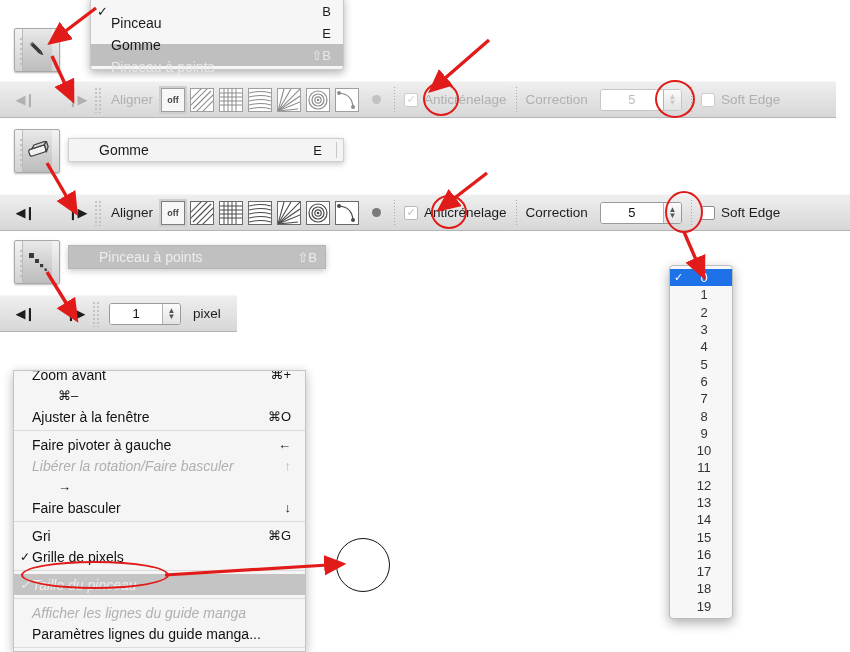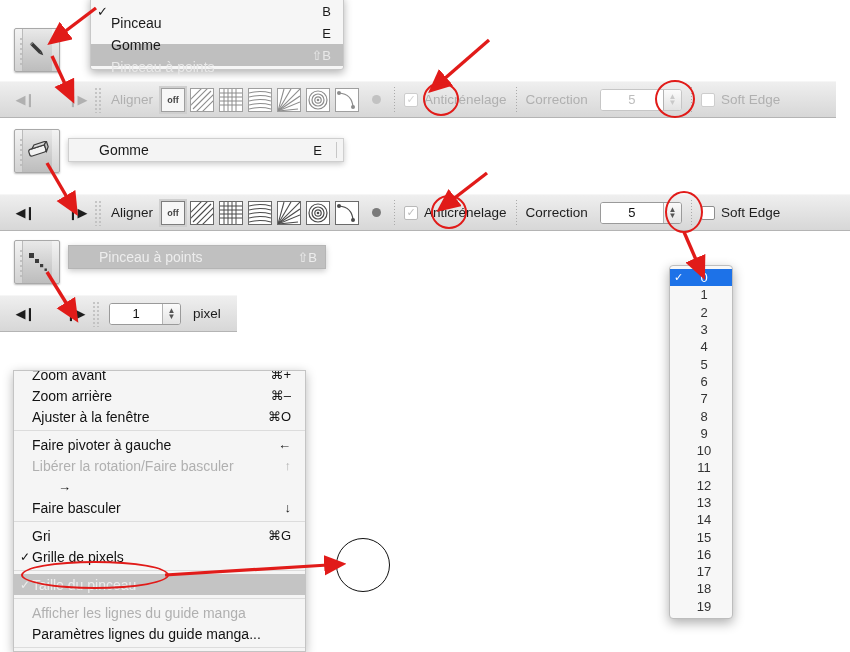--- a/index.html
+++ b/index.html
@@ -170,21 +170,21 @@
     padding:2px 0;
   }
   .ctx .ci {
     display:flex; align-items:center;
     height:21px; padding:0 14px 0 4px;
     white-space:nowrap;
   }
   .ctx .ci .chk{ width:14px; flex:0 0 14px; text-align:center; font-size:12px;}
   .ctx .ci .lbl{ flex:1 1 auto; }
   .ctx .ci .key{ margin-left:26px; font-size:13px; }
-  .ctx .ci.dim { color:#b0b0b0; }
+  .ctx .ci.dim { color:#b0b0b0;font-style:italic; }
   .ctx .ci.hl { background:#c4c4c4; color:#efefef; }
   .ctx .ci.hl.dim { color:#ececec; }
   .ctx .divider { height:1px; background:#dcdcdc; margin:3px 0; }
 
   
   .ell { position:absolute; border:2.5px solid #e11b19; border-radius:50%; }
   svg.ann { position:absolute; left:0; top:0; width:850px; height:652px; pointer-events:none; }
   .brushcircle { position:absolute; border:1.5px solid #111; border-radius:50%; background:transparent;}
 </style>
 </head>
@@ -599,21 +599,20 @@
     </div>
 
   <div class="abs ctx" id="ctxmenu" style="left:13px; top:370px; width:293px; height:282px; overflow:hidden;">
       <div class="ci" style="margin-top: -9px;">
         <span class="chk"></span>
         <span class="lbl">Zoom avant</span>
         <span class="key">⌘+</span>
       </div>
       <div class="ci">
         <span class="chk"></span>
-        <span class="lbl">Zoom arrière</span>
         <span class="key">⌘–</span>
       </div>
       <div class="ci">
         <span class="chk"></span>
         <span class="lbl">Ajuster à la fenêtre</span>
         <span class="key">⌘O</span>
       </div>
       <div class="divider"></div>
       <div class="ci">
         <span class="chk"></span>

